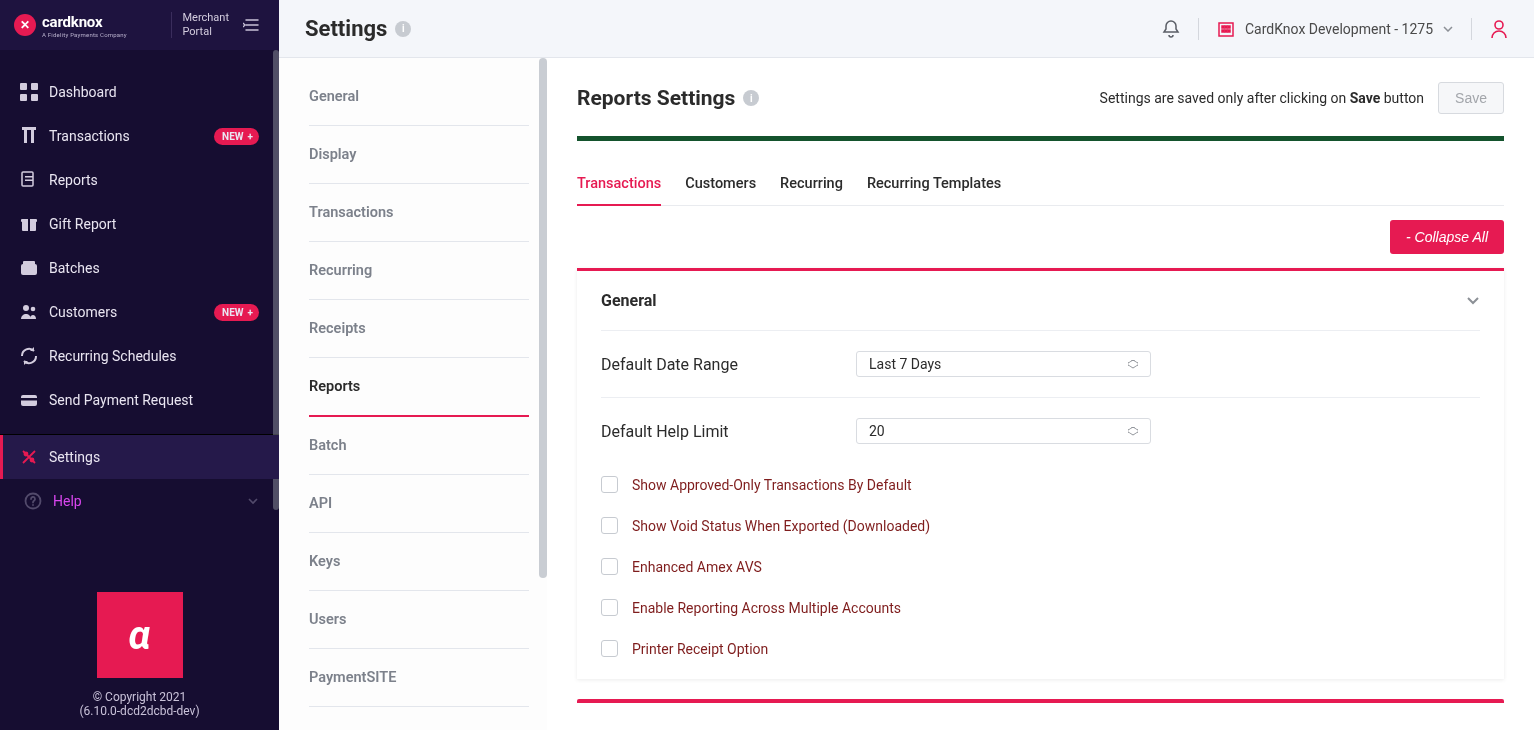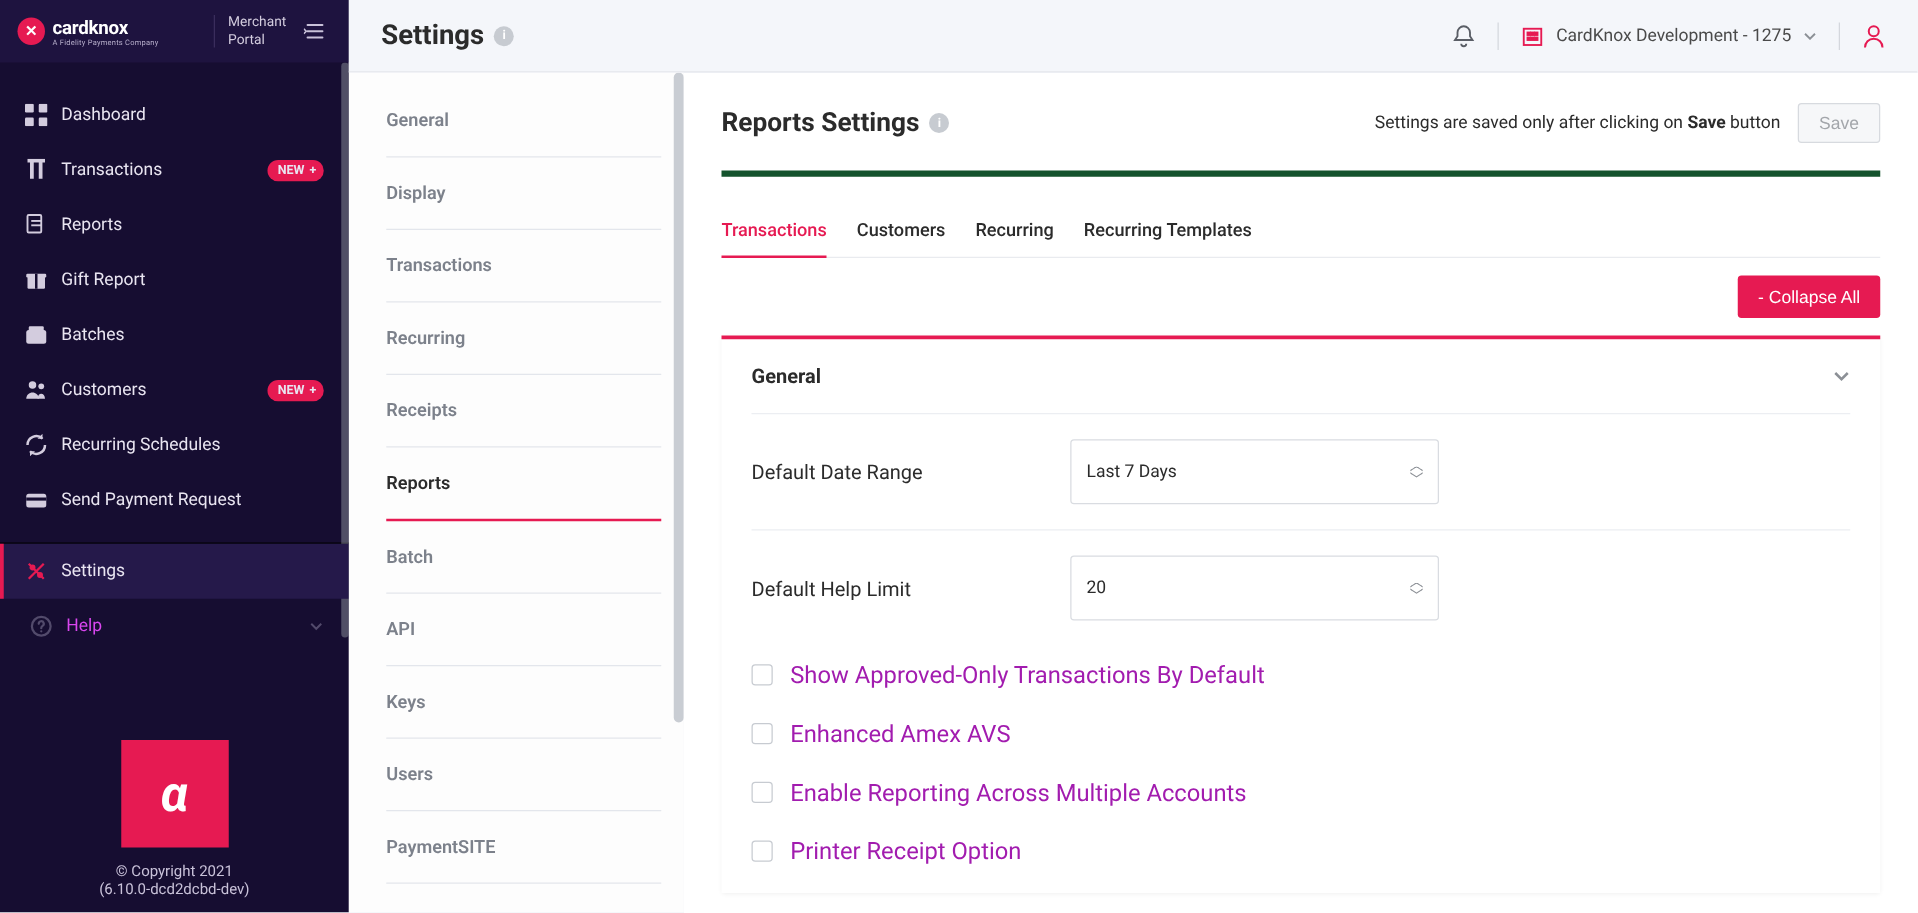--- a/index.html
+++ b/index.html
@@ -307,20 +307,21 @@
   padding: 14px 0;
 }
 .collapse-btn {
   background: #e61a52;
   color: #fff;
   border: none;
   padding: 9px 16px;
   border-radius: 3px;
   font-size: 14px;
   cursor: pointer;
+  font-style: italic;
 }
 .panel {
   border-top: 3px solid #e61a52;
   box-shadow: 0 1px 4px rgba(0,0,0,0.08);
   background: #fff;
   margin-bottom: 20px;
 }
 .panel-header {
   display: flex;
   align-items: center;
@@ -345,21 +346,21 @@
 .field-row:first-child { border-top: 1px solid #eceef2; }
 .field-label {
   width: 255px;
   font-size: 16px;
   color: #2b2b2b;
 }
 .select {
   flex: 0 0 295px;
   border: 1px solid #d9dce1;
   border-radius: 3px;
-  height: 52px;
+  height: 26px;
   padding: 0 12px;
   display: flex;
   align-items: center;
   font-size: 14px;
   color: #2b2b2b;
   cursor: pointer;
   position: relative;
 }
 .select::after {
   content: '';
@@ -385,21 +386,21 @@
 .check-row:first-of-type { margin-top: 8px; }
 .checkbox {
   width: 17px;
   height: 17px;
   border: 1.5px solid #c7cbd1;
   border-radius: 3px;
   background: #fff;
   cursor: pointer;
   flex-shrink: 0;
 }
-.check-label { font-size: 19px; color: #a21caf; }
+.check-label { font-size: 14px; color: #7f1d1d; }
 .panel-next {
   height: 4px;
   background: #e61a52;
   border-radius: 2px 2px 0 0;
   margin-top: 18px;
 }
 svg { display: block; }
 </style>
 </head>
 <body>
@@ -664,20 +665,24 @@
                 <span>20</span>
               </div>
             </div>
 
             <div class="check-row">
               <div class="checkbox"></div>
               <div class="check-label">Show Approved-Only Transactions By Default</div>
             </div>
             <div class="check-row">
               <div class="checkbox"></div>
+              <div class="check-label">Show Void Status When Exported (Downloaded)</div>
+            </div>
+            <div class="check-row">
+              <div class="checkbox"></div>
               <div class="check-label">Enhanced Amex AVS</div>
             </div>
             <div class="check-row">
               <div class="checkbox"></div>
               <div class="check-label">Enable Reporting Across Multiple Accounts</div>
             </div>
             <div class="check-row">
               <div class="checkbox"></div>
               <div class="check-label">Printer Receipt Option</div>
             </div>

